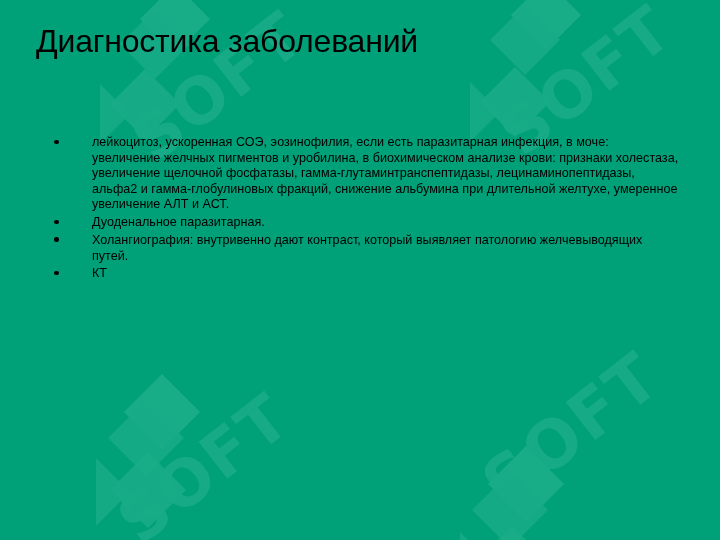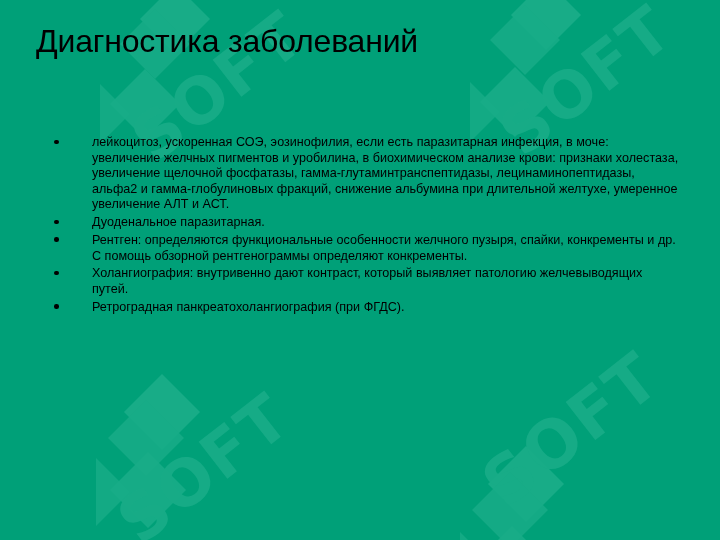--- a/index.html
+++ b/index.html
@@ -153,26 +153,22 @@
       <li>
         <span class="bullet-dot"></span>
         <span class="bullet-text">лейкоцитоз, ускоренная СОЭ, эозинофилия, если есть паразитарная инфекция, в моче: увеличение желчных пигментов и уробилина, в биохимическом анализе крови: признаки холестаза, увеличение щелочной фосфатазы, гамма-глутаминтранспептидазы, лецинаминопептидазы, альфа2 и гамма-глобулиновых фракций, снижение альбумина при длительной желтухе, умеренное увеличение АЛТ и АСТ.</span>
       </li>
       <li>
         <span class="bullet-dot"></span>
         <span class="bullet-text">Дуоденальное паразитарная.</span>
       </li>
       <li>
         <span class="bullet-dot"></span>
-        <span class="bullet-text">Рентген: определяются функциональные особенности желчного пузыря, спайки, конкременты и др. С помощь обзорной рентгенограммы определяют конкременты.</span>
-      </li>
-      <li>
-        <span class="bullet-dot"></span>
         <span class="bullet-text">Холангиография: внутривенно дают контраст, который выявляет патологию желчевыводящих путей.</span>
       </li>
       <li>
         <span class="bullet-dot"></span>
-        <span class="bullet-text">Ретроградная панкреатохолангиография (при ФГДС).</span>
+        <span class="bullet-text">КТ</span>
       </li>
     </ul>
   </div>
 
 </div>
 
 </body></html>

